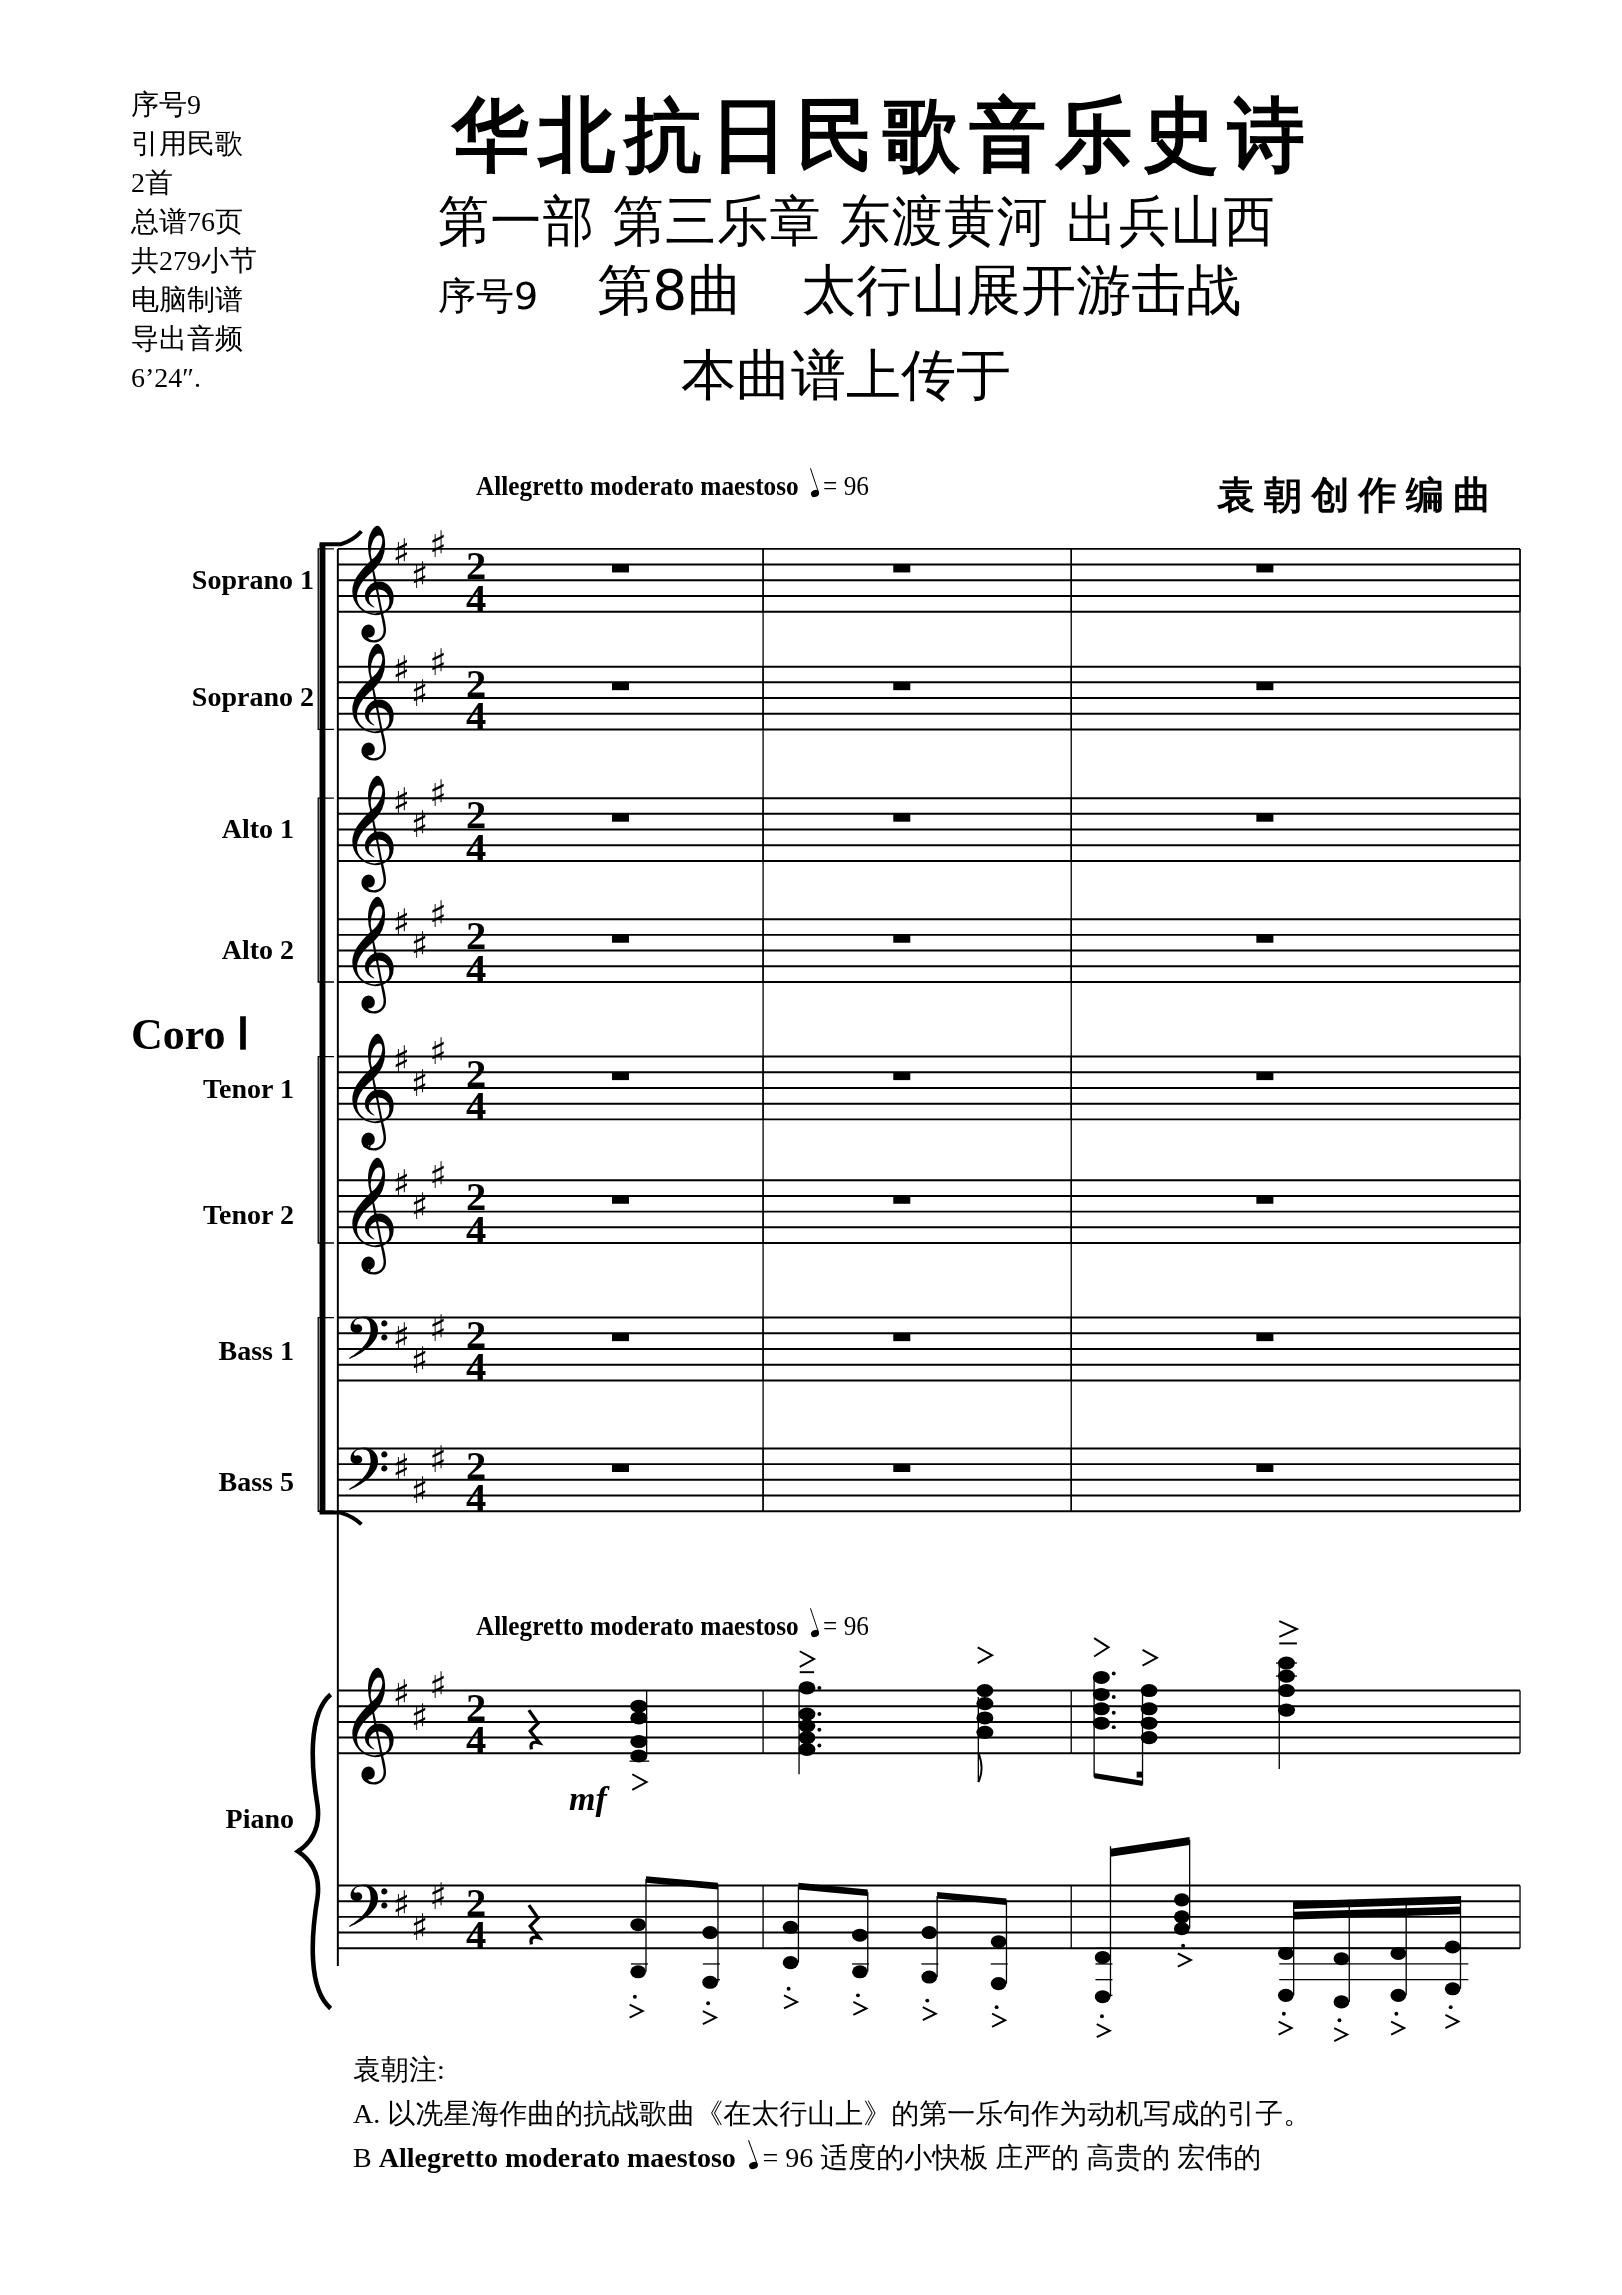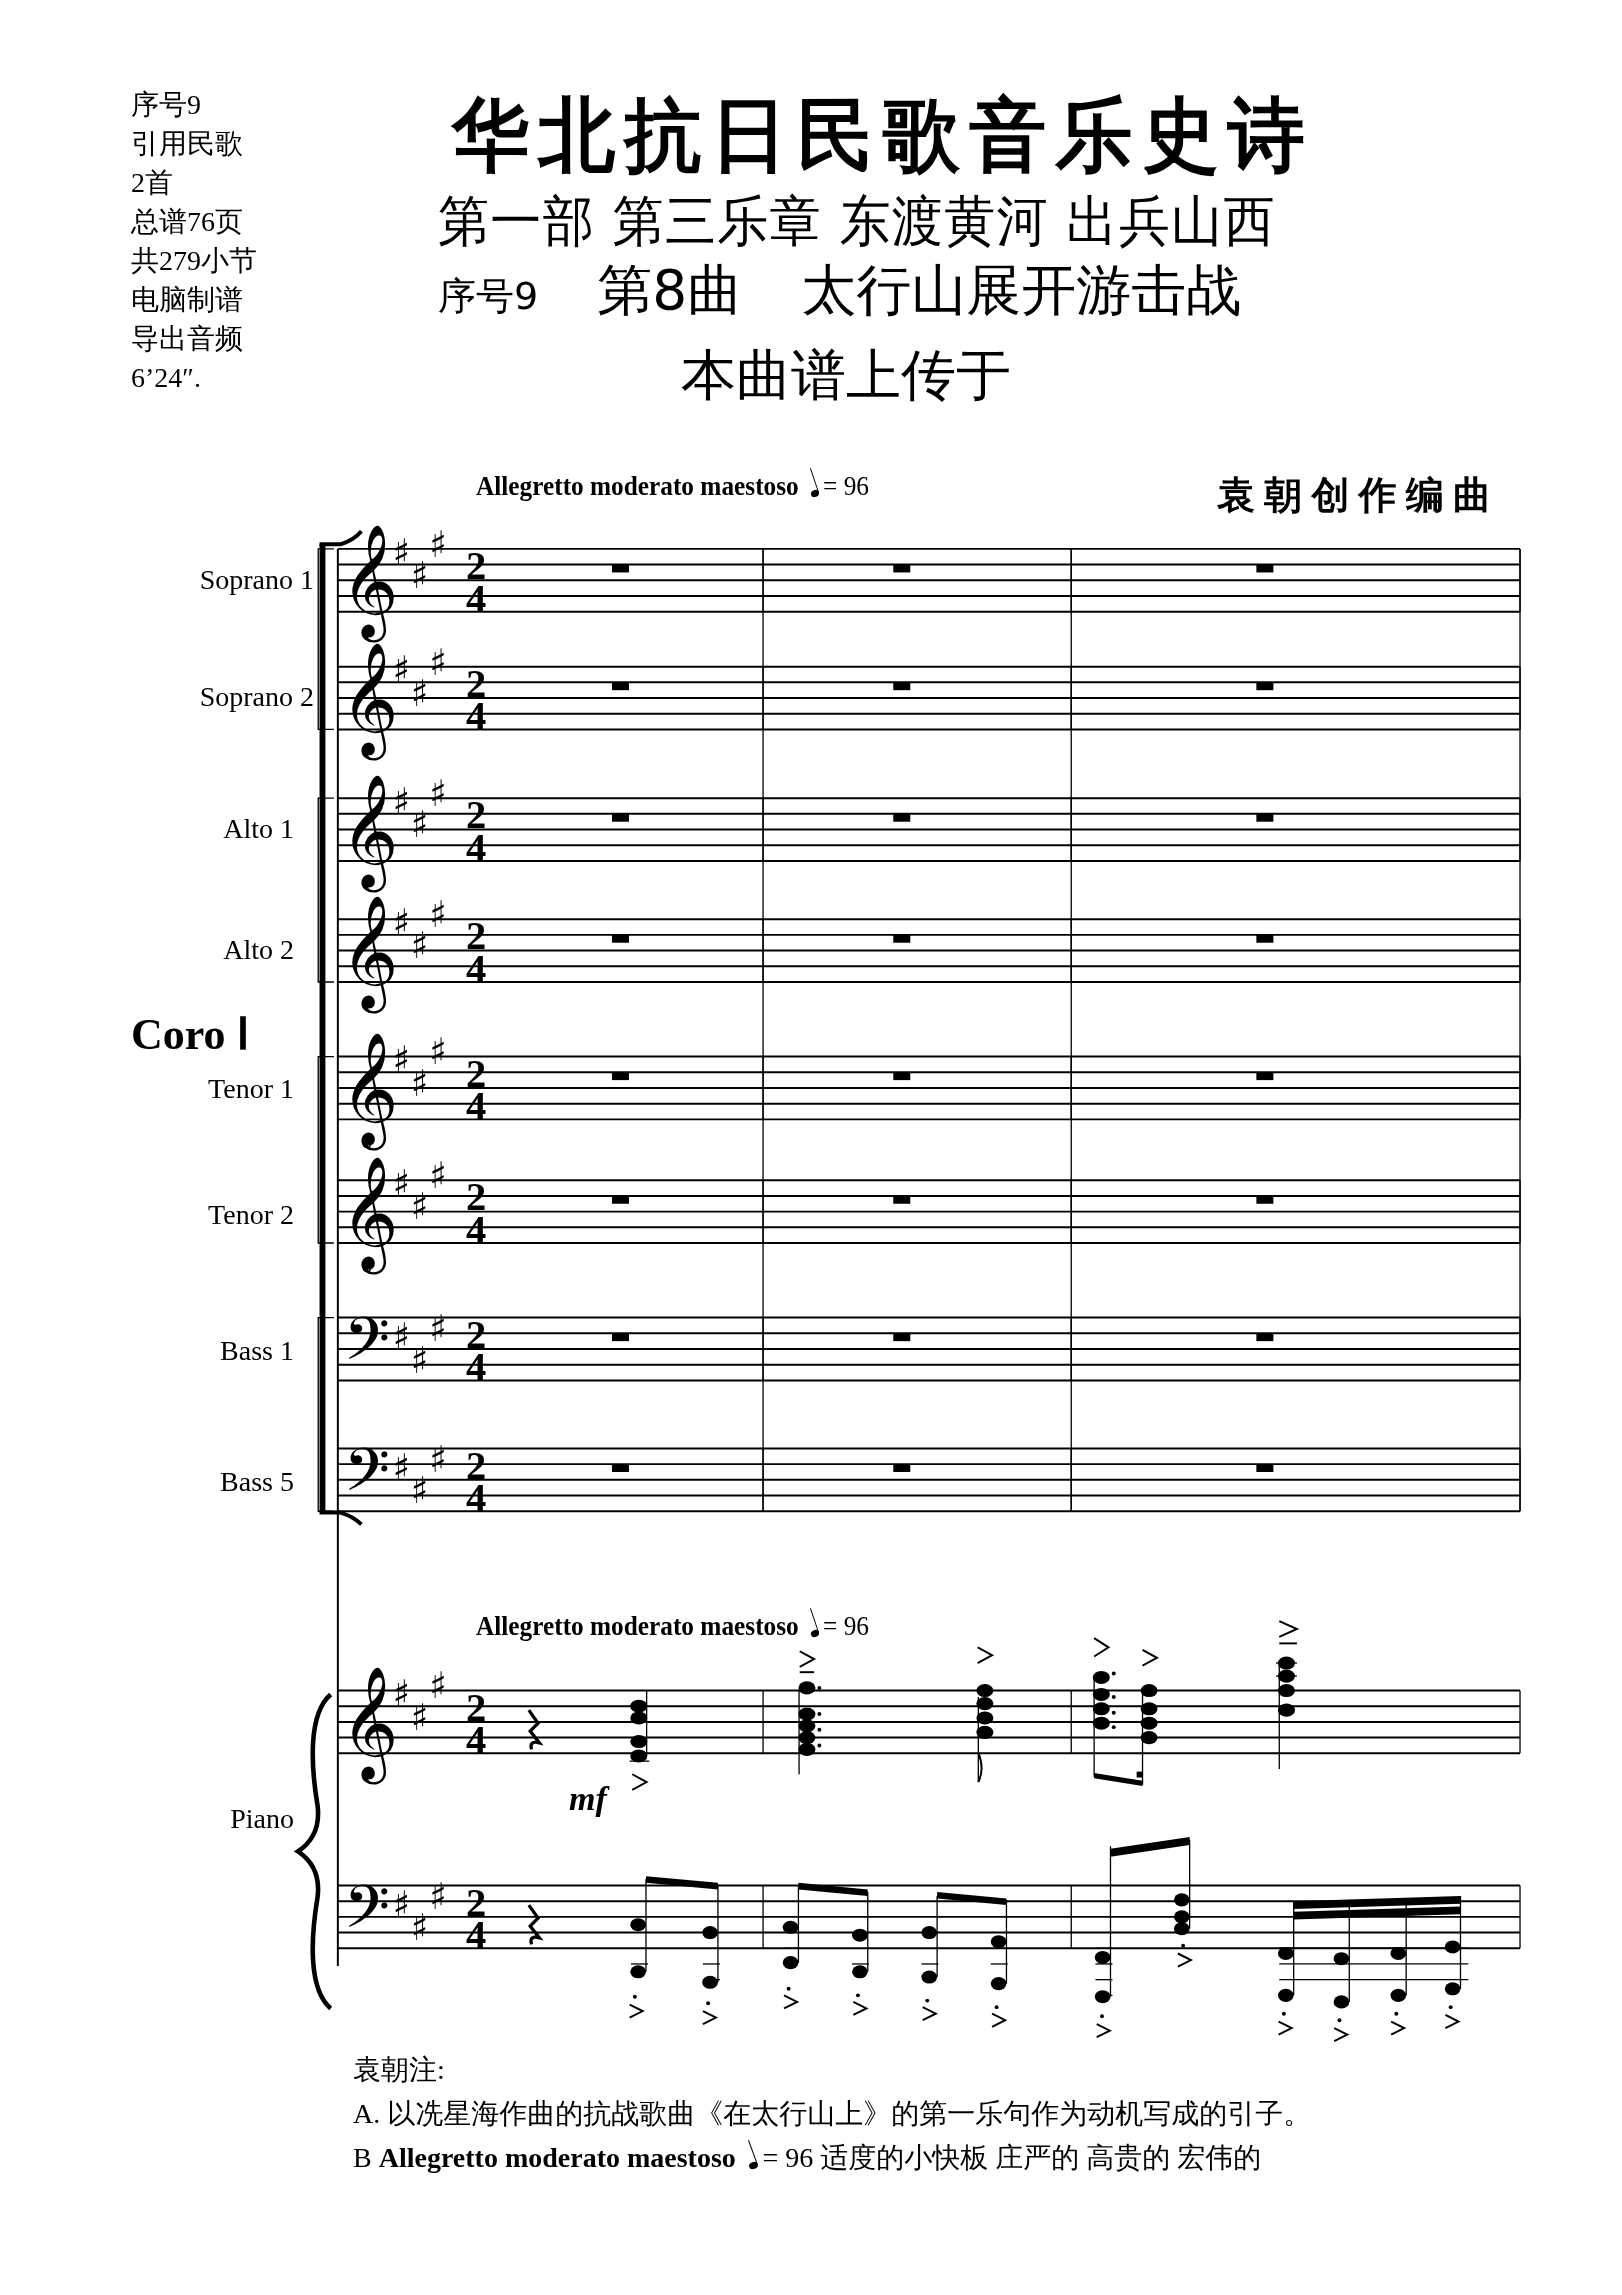--- a/index.html
+++ b/index.html
@@ -13,21 +13,21 @@
   #subtitle-2 { left: 438px; top: 254px; font-family: "DejaVu Sans", sans-serif; white-space: nowrap; }
   #subtitle-2 .sn { font-size: 38px; display: inline-block; vertical-align: baseline; }
   #subtitle-2 .no { font-size: 55px; margin-left: 59px; }
   #subtitle-2 .nm { font-size: 55px; margin-left: 59px; text-align: right; }
   #subtitle-3 { left: 681px; top: 339px; font-size: 55px; font-family: "DejaVu Sans", sans-serif; }
   #composer { left: 1217px; top: 470px; font-size: 38px; font-weight: 900; letter-spacing: 9.2px; font-family: "DejaVu Sans", sans-serif; }
   .tempo { font-family: "Liberation Serif", serif; font-weight: bold; font-size: 27.5px; white-space: nowrap; transform: scaleX(0.92); transform-origin: left; }
   .tempo .bpm { font-weight: normal; font-size: 27.5px; }
   .tempo .qn { display: inline-block; width: 9.2px; height: 7.2px; background: #000; border-radius: 50%; transform: rotate(-20deg); position: relative; margin: 0 3.9px 0 6.5px; vertical-align: -2.6px; }
   .tempo .qn::after { content: ""; position: absolute; right: 0; bottom: 3.3px; width: 1.3px; height: 26px; background: #000; }
-  .part-label { font-family: "Liberation Serif", serif; font-size: 28px; text-align: right; width: 196px; white-space: nowrap; }
+  .part-label { font-family: "Liberation Serif", serif; font-size: 28px; text-align: right; width: 196px; white-space: nowrap; font-weight: bold; }
   #coro-label { left: 131px; top: 1008px; font-size: 44px; font-weight: bold; font-family: "Liberation Serif", serif; }
   #footnote { left: 353px; top: 2048px; font-family: "Liberation Serif", "DejaVu Serif", serif; font-size: 28px; line-height: 44px; }
   #footnote .fn-b-tempo { font-weight: bold; }
   #upload-note { right: 39px; top: 2268px; font-family: "DejaVu Sans", sans-serif; font-size: 13px; display: flex; align-items: center; gap: 5.2px; margin-top: 31px; }
   #upload-note .logo-mark { width: 14.4px; height: 14.4px; border-radius: 50%; background: #e05a4e; display: inline-block; }
   #upload-note .brand-a { font-weight: 900; font-size: 15.7px; }
   #upload-note .brand-b { font-weight: 900; font-size: 15.7px; color: #a21caf; }
   svg#score { position: absolute; left: 0; top: 0; }
 </style>
 </head>

